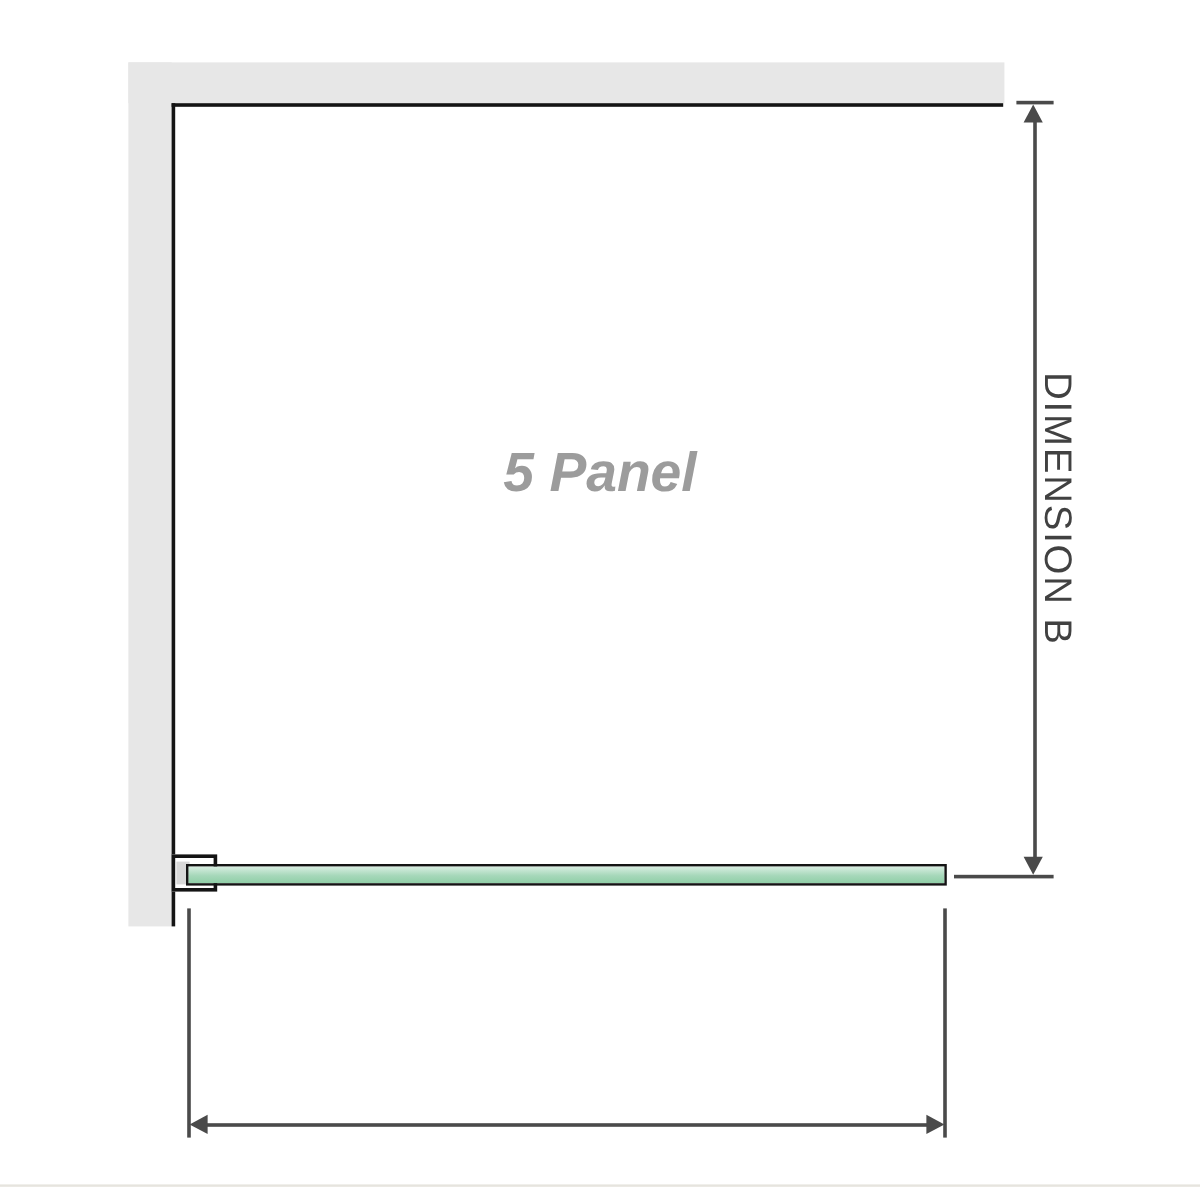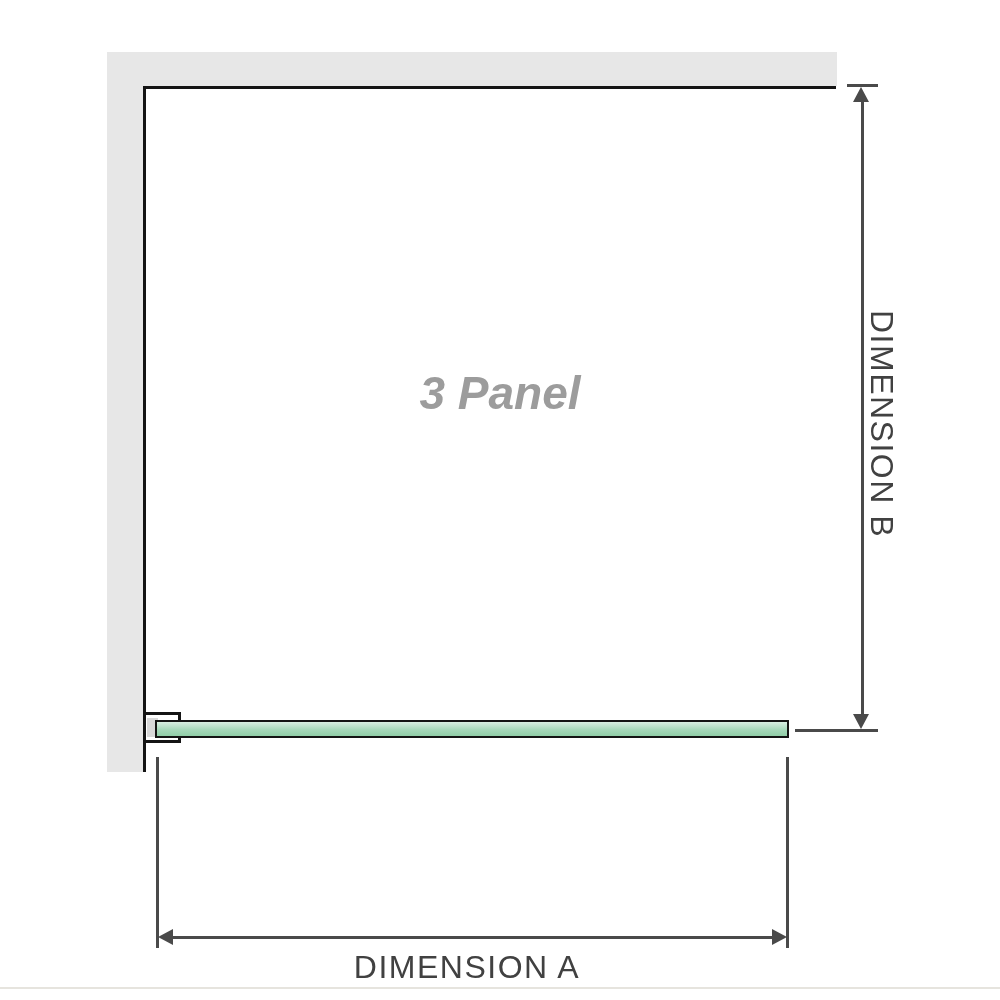--- a/index.html
+++ b/index.html
@@ -130,19 +130,18 @@
   <div class="abs dim dimb-line"></div>
   <div class="abs arrow arrow-up"></div>
   <div class="abs arrow arrow-down"></div>
   <div class="abs dim-label dimb-label">DIMENSION B</div>
 
   <div class="abs dim dima-ext-left"></div>
   <div class="abs dim dima-ext-right"></div>
   <div class="abs dim dima-line"></div>
   <div class="abs arrow arrow-left"></div>
   <div class="abs arrow arrow-right"></div>
-  <div class="abs dim-label dima-label">DIMENSION A</div>
 
-  <div class="abs watermark">3 Panel</div>
+  <div class="abs watermark">5 Panel</div>
 
   <div class="abs divider"></div>
 
 </div>
 
 </body></html>

